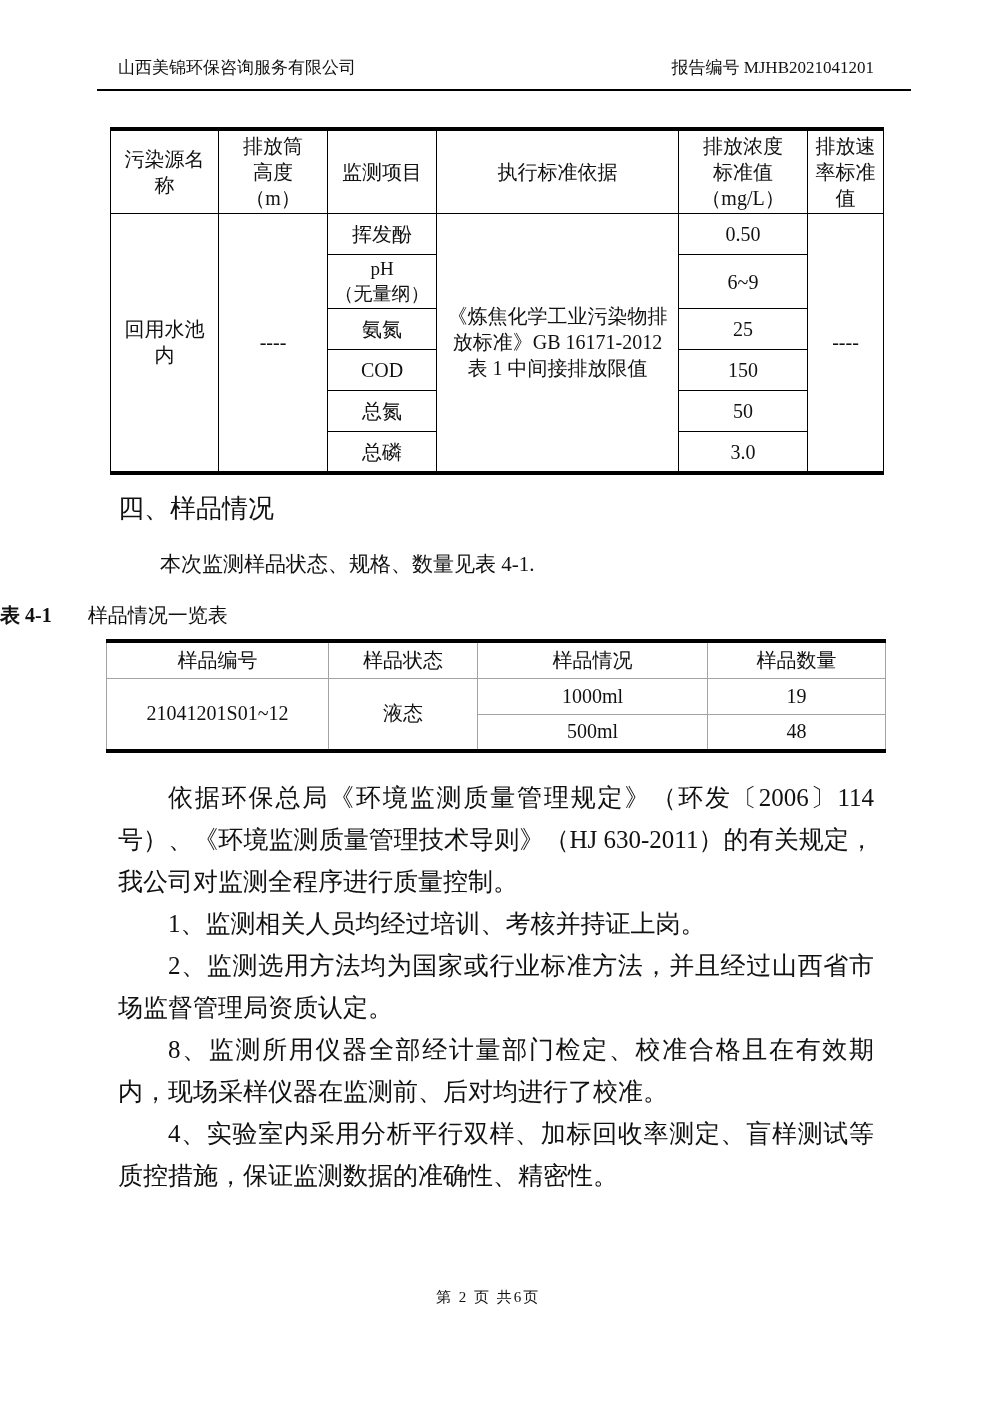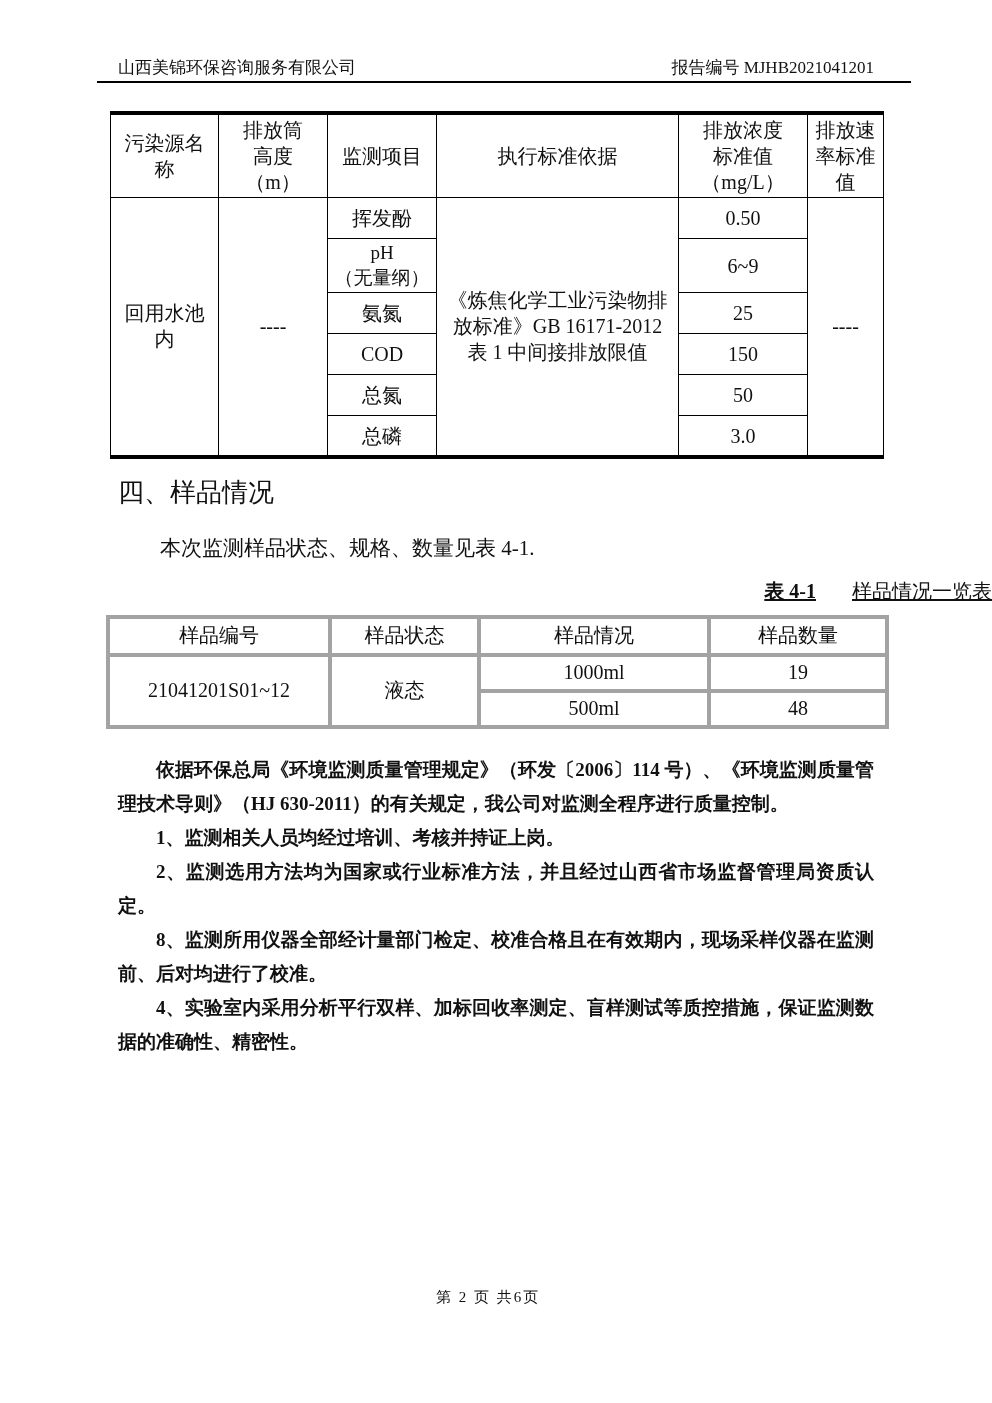--- a/index.html
+++ b/index.html
@@ -7,62 +7,62 @@
     position:relative;
     width:992px; height:1403px;
     background:#ffffff;
     color:#111;
     font-family:"Liberation Serif","DejaVu Serif",serif;
     overflow:hidden;
   }
   
   .hdr-row {
     display:flex; justify-content:space-between; align-items:center;
-    padding:56px 118px 2px 118px;
+    padding:56px 118px 10px 118px;
     font-size:17px;
   }
   .hdr-rule { margin:0 81px 0 97px; border-bottom:2px solid #000; height:0; }
 
   
   table { border-collapse:collapse; table-layout:fixed; }
   .t1 {
-    width:773px; margin:28px 0 0 110px;
+    width:773px; margin:36px 0 0 110px;
     font-size:20px; text-align:center;
     border-top:4px solid #000; border-bottom:4px solid #000;
     border-left:1px solid #000; border-right:1px solid #000;
   }
   .t1 th, .t1 td {
     border:1px solid #000; font-weight:normal;
     padding:2px 4px; vertical-align:middle; line-height:1.3;
   }
   .t1 tr.hdr { height:81px; }
   .t1 tr.r   { height:41px; }
   .pre { white-space:pre-line; }
   .std-cell { line-height:1.85; padding:0 10px; }
   .ph-cell  { line-height:1.15; font-size:19px; }
 
   
   .sec-title { font-size:26px; font-weight:normal; margin:17px 0 0 118px; line-height:1.3; }
   .intro { font-size:21px; margin:24px 118px 0 118px; text-indent:2em; }
-  .caption { text-align:right; font-size:20px; margin-top:16px;text-decoration:underline; }
+  .caption { text-align:left; font-size:20px; margin-top:24px; }
   .caption .lbl { font-weight:bold; margin-right:1.8em; }
 
   
   .t2 {
     width:779px; margin:10px 0 0 106px;
     font-size:20px; text-align:center;
     border-top:4px solid #000; border-bottom:4px solid #000;
     border-left:1px solid #000; border-right:1px solid #000;
   }
-  .t2 th, .t2 td { border:4px solid #a3a3a3; font-weight:normal; vertical-align:middle; }
+  .t2 th, .t2 td { border:1px solid #a3a3a3; font-weight:normal; vertical-align:middle; }
   .t2 tr.hdr { height:38px; }
   .t2 tr.r   { height:36px; }
 
   
-  .body-text { margin:24px 118px 0 118px; font-size:19px; line-height:34px; text-align:justify;font-weight:bold; }
+  .body-text { margin:24px 118px 0 118px; font-size:25px; line-height:42px; text-align:justify; }
   .body-text p { margin:0; text-indent:2em; }
 
   
   .footer {
     position:absolute; left:0; right:16px; bottom:96px;
     text-align:center; font-size:15px; letter-spacing:2px;
   }
 </style>
 </head>
 <body>

